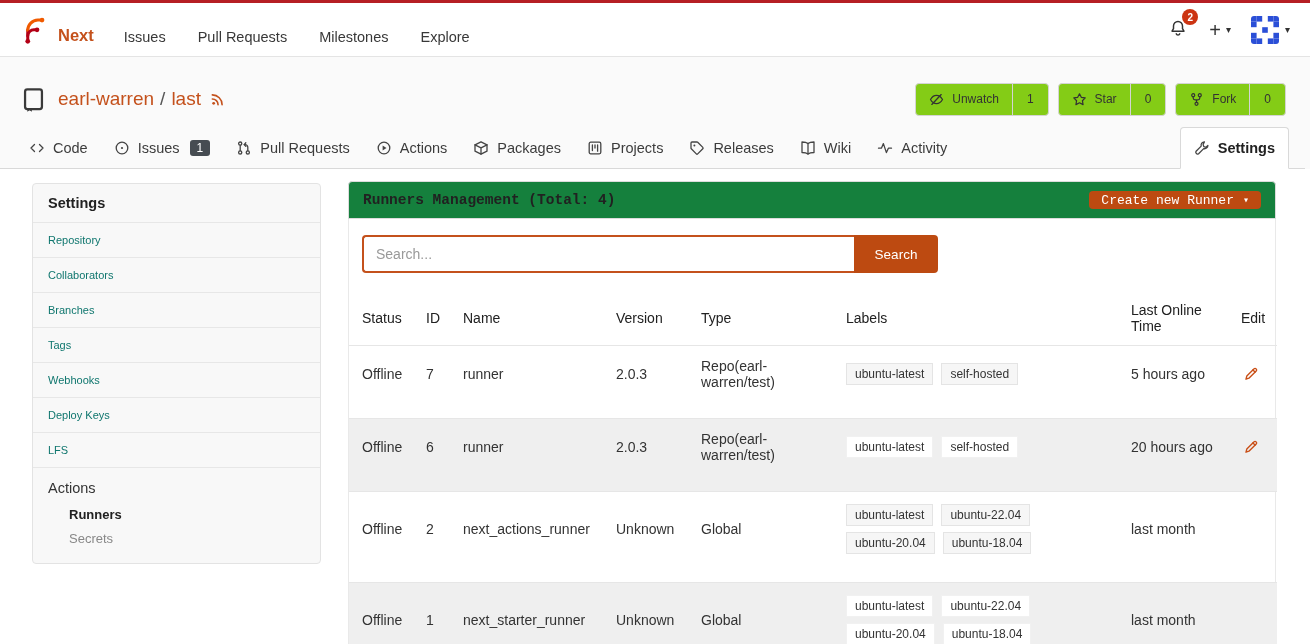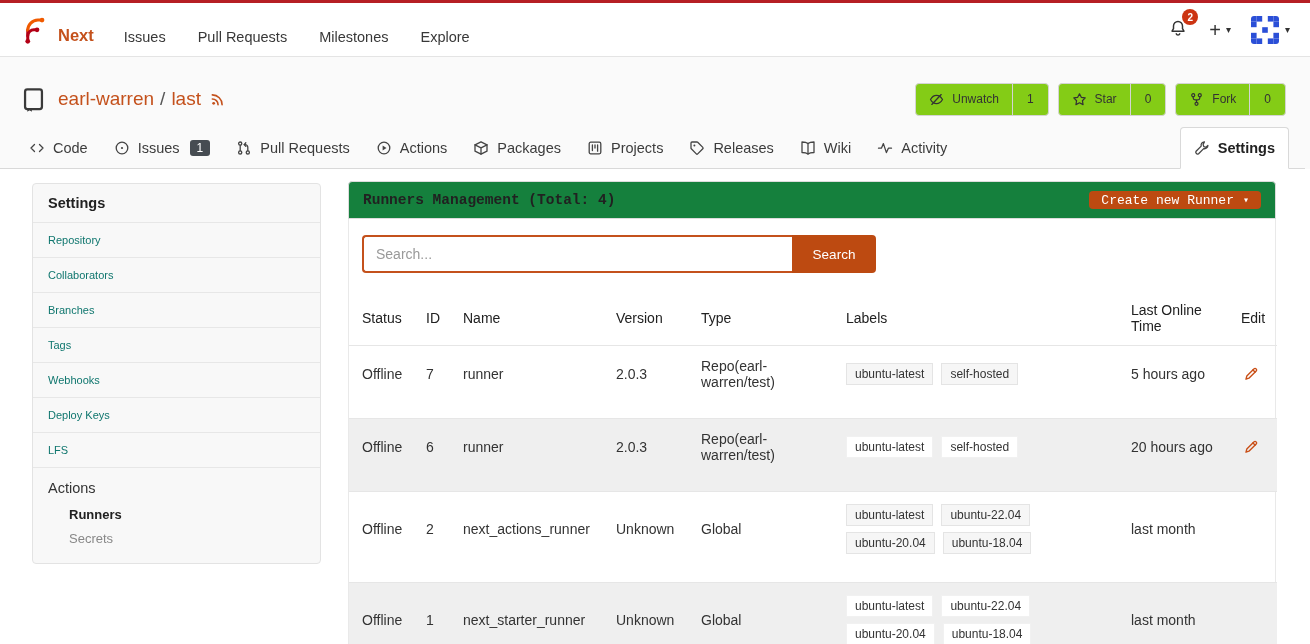--- a/index.html
+++ b/index.html
@@ -79,21 +79,21 @@
   }
   .panel-title{font-weight:bold;font-size:14.5px;color:#212121}
   .create-btn{
     background:var(--btn);color:#fff;border:none;border-radius:4px;height:18px;padding:0 12px;
     font-size:13px;display:flex;align-items:center;gap:9px;cursor:pointer;font-family:inherit;
   }
   .create-btn .caret{color:#fff}
   .panel-body{border:1px solid #e9e9e9;border-top:none;border-radius:0 0 4px 4px}
   .search-row{display:flex;padding:16px 13px 18px 13px}
   .search-input{
-    width:430px;height:38px;border:2px solid var(--accent);border-right:none;
+    width:492px;height:38px;border:2px solid var(--accent);border-right:none;
     border-radius:4px 0 0 4px;padding:0 12px;font-size:14px;font-family:inherit;outline:none;color:#333;
   }
   .search-input::placeholder{color:#999}
   .search-btn{
     width:84px;height:38px;background:var(--btn);color:#fff;border:none;
     border-radius:0 4px 4px 0;font-size:13.5px;font-family:inherit;cursor:pointer;
   }
   table{border-collapse:collapse;width:100%;table-layout:fixed;font-size:14px;color:#333}
   th{font-weight:normal;color:#212121;text-align:left;padding:11px 8px 11px 13px;vertical-align:middle}
   td{padding:12px 8px 28px 13px;vertical-align:middle}

